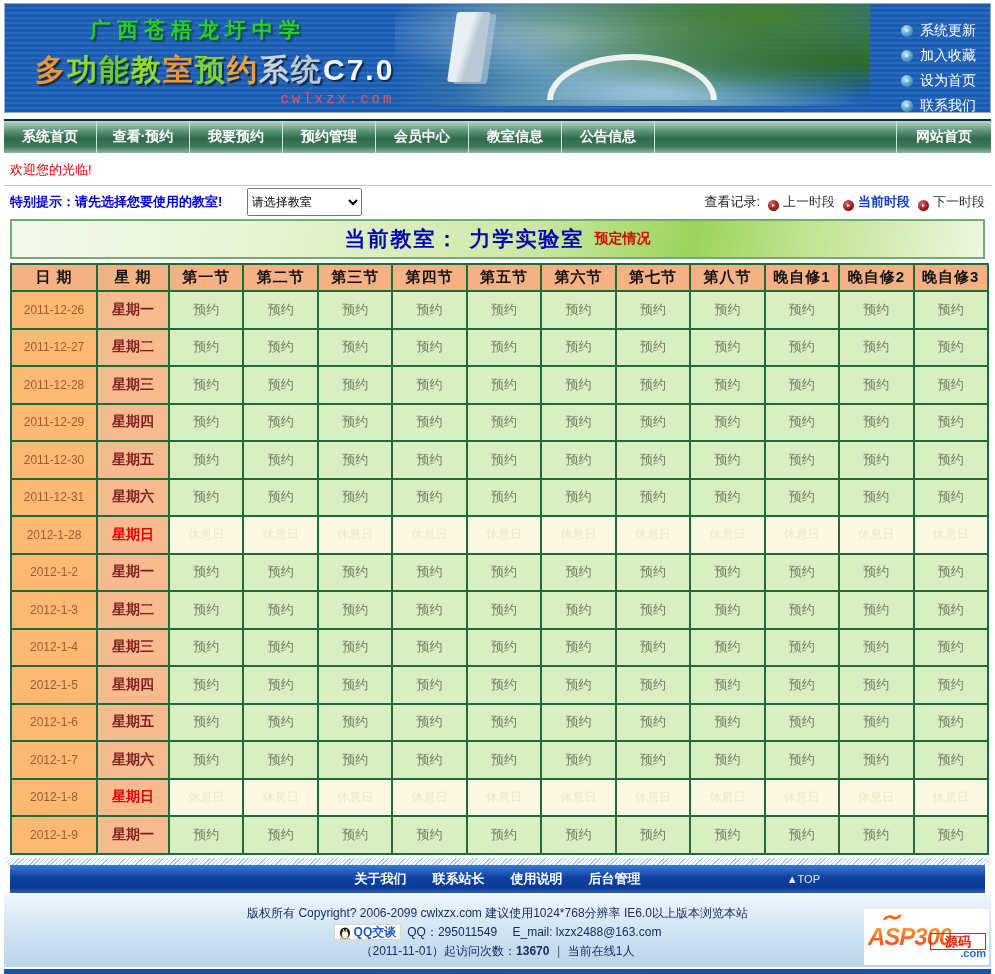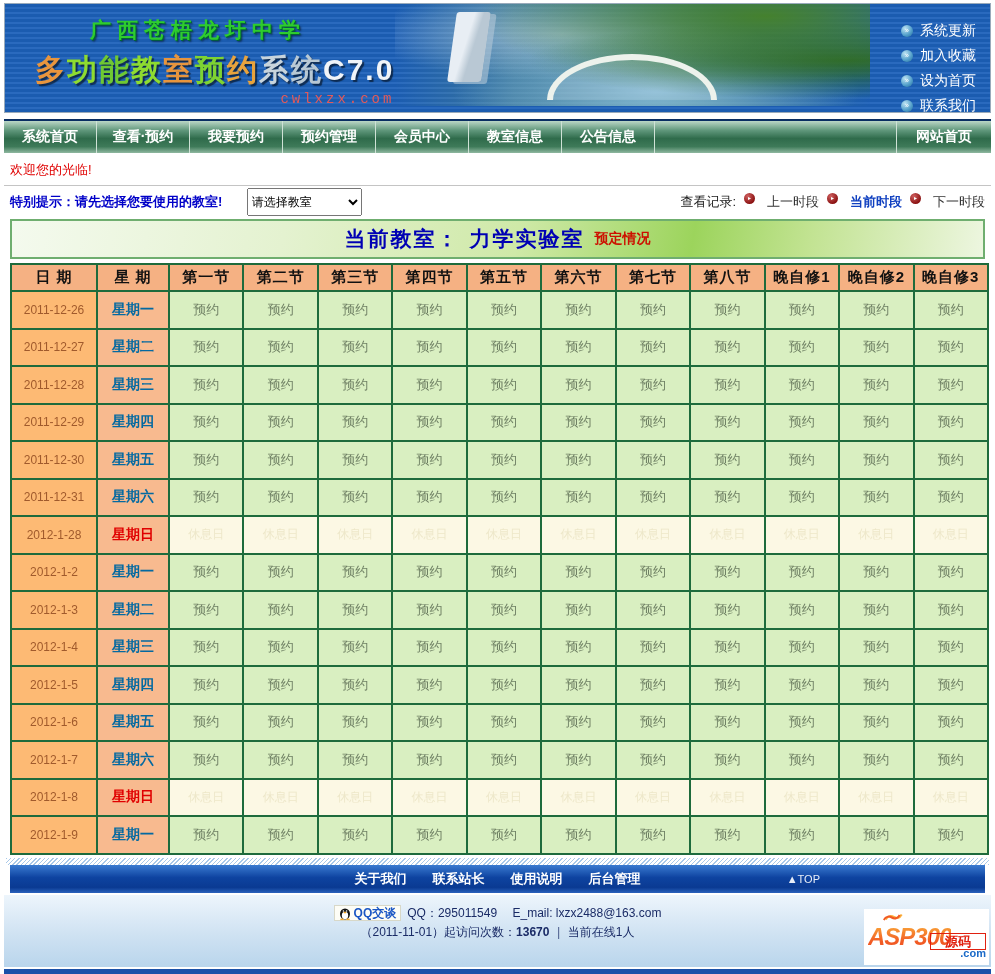--- a/index.html
+++ b/index.html
@@ -51,21 +51,21 @@
 
   
   .welcome-line { padding:8px 6px 6px 6px; color:#E00000; font-size:13px; }
 
   
   .controls-row { display:flex; align-items:center; justify-content:space-between;
     border-top:1px solid #C4C4C4; padding:4px 6px; height:32px; }
   .tip-label { color:#0000C8; font-size:13px; font-weight:bold; }
   .room-select { margin-left:20px; width:115px; font-size:12px; height:28px; }
   .records { display:flex; align-items:center; gap:8px; font-size:13px; color:#222; }
-  .rec { display:inline-flex; align-items:flex-start; gap:12px; cursor:pointer; color:#333; }
+  .rec { display:inline-flex; align-items:flex-end; gap:4px; cursor:pointer; color:#333; }
   .rec.active .rec-label { color:#1040C0; font-weight:bold; }
   .bullet { width:11px; height:11px; border-radius:50%; display:inline-flex; align-items:center;
     justify-content:center; background:radial-gradient(circle at 35% 30%,#D06060,#8B1212 70%);
     color:#fff; font-size:6px; line-height:1; }
 
   
   .room-banner { margin:2px 6px 4px 6px; height:40px; border:2px solid #6FAE6F;
     display:flex; align-items:center; justify-content:center; gap:10px;
     background:linear-gradient(100deg,#F4FAEE 0%,#E4F2D0 28%,#CFE9A8 52%,#9CD45C 70%,#C2E392 82%,#EDF6E0 100%); }
   .room-label, .room-name { color:#0000B4; font-size:21px; font-weight:bold; letter-spacing:2px; }
@@ -73,21 +73,21 @@
 
   
   .sched-table { width:979px; margin:0 6px; border-collapse:collapse; table-layout:fixed;
     border:2px solid #1E6B3C;padding-left:15px; }
   .sched-table col.c-date { width:86px; }
   .sched-table col.c-week { width:72px; }
   .sched-table th { background:#F5B183; border:2px solid #1E6B3C; height:27px;
     font-size:15px; font-weight:bold; color:#111; letter-spacing:1px; }
   .sched-table td { border:2px solid #1E6B3C; height:37.5px; text-align:center; }
   td.date-cell { background:#fdba74; color:#A05A2C; font-size:12px; }
-  td.week-cell { background:#F8BA8F; color:#0369a1; font-size:14px; font-weight:bold; }
+  td.week-cell { background:#F8BA8F; color:#7f1d1d; font-size:14px; font-weight:bold; }
   td.week-cell.sun { color:#E00000; }
   td.slot-normal { background:#D9EFC1; color:#6E7F63; font-size:13px; cursor:pointer; }
   td.slot-rest { background:#FCF8E4; color:#EDE7C9; font-size:12px; }
 
   
   .hatch-line { height:7px; margin:3px 2px 0 2px;
     background:repeating-linear-gradient(135deg,#A8C8E8 0 1px,#FFFFFF 1px 3px); }
   .footer-bar { position:relative; height:28px; margin:0 6px; display:flex; align-items:center;
     justify-content:center; gap:26px;
     background:linear-gradient(180deg,#3A7AD0 0%,#0E43A0 45%,#0A3A92 80%,#2A62BC 100%); }
@@ -462,20 +462,21 @@
   <span class="fb-link">关于我们</span>
 
   <span class="fb-link">联系站长</span>
 
   <span class="fb-link">使用说明</span>
 
   <span class="fb-link">后台管理</span>
 </div>
 
 <div class="site-footer">
+  <div class="f-line">版权所有 Copyright? 2006-2099 cwlxzx.com 建议使用1024*768分辨率 IE6.0以上版本浏览本站</div>
   <div class="f-line">
     <span class="qq-badge">
         <svg width="12" height="14" viewBox="0 0 12 14">
           <ellipse cx="6" cy="8" rx="5" ry="5.6" fill="#111"></ellipse>
           <ellipse cx="6" cy="9.4" rx="3.2" ry="3.6" fill="#fff"></ellipse>
           <circle cx="4.4" cy="5" r="0.8" fill="#fff"></circle>
           <circle cx="7.6" cy="5" r="0.8" fill="#fff"></circle>
           <ellipse cx="6" cy="6.6" rx="1.4" ry="0.8" fill="#F5A623"></ellipse>
           <ellipse cx="3" cy="13.2" rx="2" ry="0.8" fill="#F5A623"></ellipse>
           <ellipse cx="9" cy="13.2" rx="2" ry="0.8" fill="#F5A623"></ellipse>

